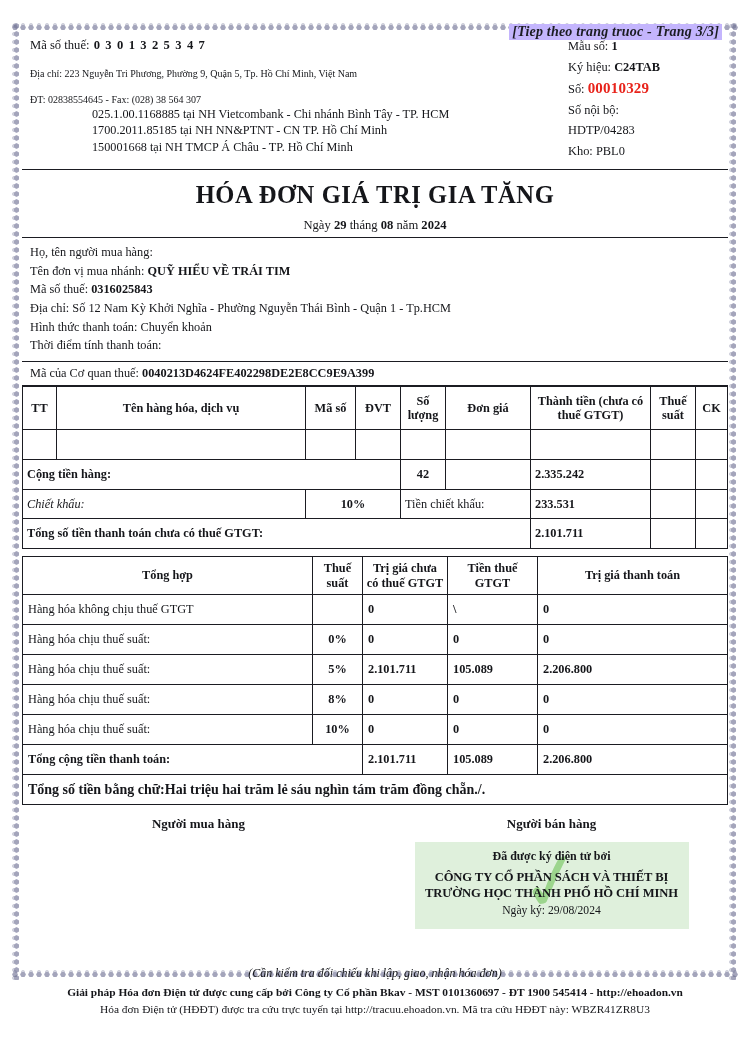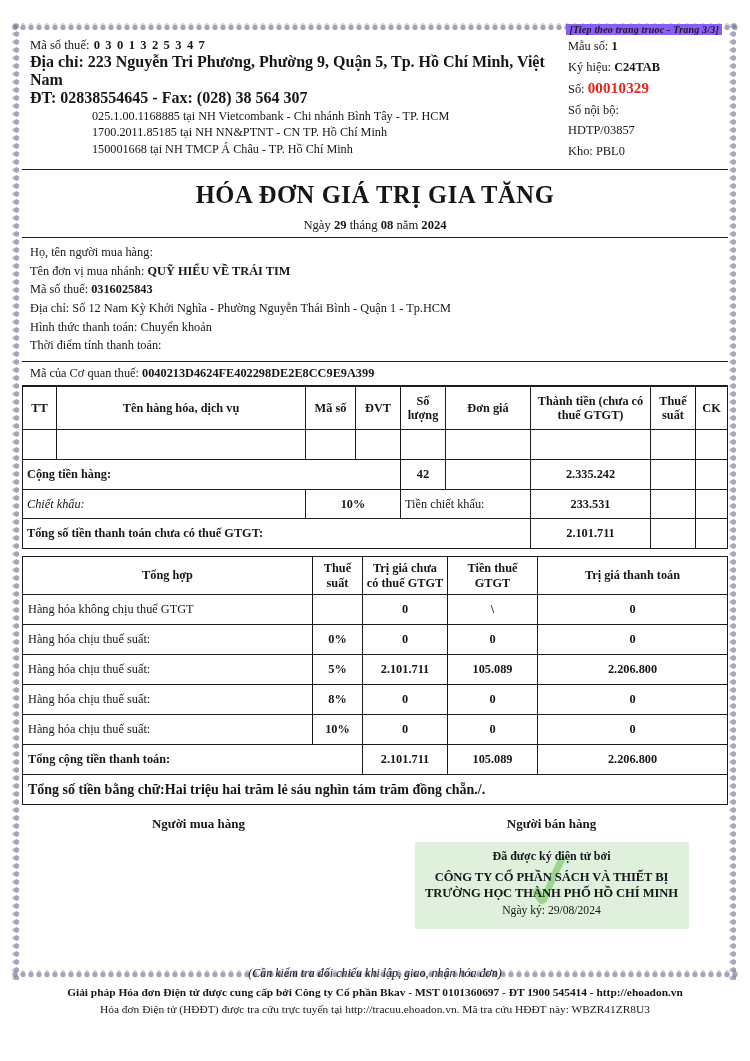--- a/index.html
+++ b/index.html
@@ -25,23 +25,23 @@
     background-size:11px 8px, 11px 8px;
   }
   #band-top{top:22px;}
   #band-bottom{top:969px;}
   #band-left{left:11px;}
   #band-right{left:728px;}
 
   
   .cont-note{
     position:absolute;right:28px;top:24px;
-    font-style:italic;font-weight:bold;font-size:10px;
+    font-style:italic;font-weight:bold;font-size:14px;
     letter-spacing:.2px;color:#1b1c22;z-index:6;
-    background:#8b5cf6;padding:0 3px;
+    background:#c4b5fd;padding:0 3px;
   }
 
   
   .sheet{
     position:absolute;left:22px;top:33px;width:706px;height:936px;
     background:#fff;z-index:3;box-sizing:border-box;
   }
 
   
   .wm-logo{
@@ -79,21 +79,21 @@
   .hdr{display:flex;border-bottom:1.6px solid #1b1c22;padding:4px 8px 5px 8px;}
   .hdr-left{flex:1;min-width:0;}
   .hdr-right{width:152px;padding-left:10px;padding-top:2px;}
   .co-name{
     font-size:16.4px;font-weight:bold;line-height:1.18;letter-spacing:-.1px;
     display:inline;
   }
   .lbl-inline{font-size:12.4px;}
   .mst-line{font-size:12.6px;font-weight:bold;letter-spacing:1.1px;margin-top:1px;}
   .mst-line .pre{font-weight:normal;letter-spacing:0;}
-  .addr-line{font-size:16px;margin-top:0;font-weight:bold;}
+  .addr-line{font-size:10px;margin-top:15px;}
   .bank-line{font-size:12.2px;margin-top:1.5px;}
   .bank-indent{padding-left:62px;}
   .hdr-right div{font-size:12.4px;margin-bottom:5.5px;}
   .so-red{color:#e8231b;font-weight:bold;font-size:15px;letter-spacing:.2px;}
 
   
   .title-wrap{text-align:center;padding:11px 0 4px 0;border-bottom:1.6px solid #1b1c22;}
   .doc-title{font-size:24.5px;font-weight:bold;letter-spacing:.6px;}
   .date-line{font-size:12.6px;margin-top:9px;}
 
@@ -101,21 +101,21 @@
   .buyer{padding:5px 8px 6px 8px;border-bottom:1.6px solid #1b1c22;}
   .buyer div{font-size:12.3px;line-height:1.52;}
 
   
   .cqt{padding:4px 8px 4px 8px;border-bottom:1.6px solid #1b1c22;font-size:12.3px;}
 
   
   table{border-collapse:collapse;width:100%;table-layout:fixed;}
   .tbl td,.tbl th{border:1px solid #1b1c22;font-size:12.3px;padding:3px 4px;}
   .tbl th{font-weight:bold;text-align:center;line-height:1.18;padding:4px 2px;}
-  .r{text-align:center;margin-left:38px;}
+  .r{text-align:left;margin-left:38px;}
   .c{text-align:center;}
   .l{text-align:left;}
 
   .items-head th{height:34px;}
   .empty-row td{height:23px;}
   .sum-row td{height:23px;font-weight:bold;}
   .disc-row td{height:22px;}
   .ital{font-style:italic;}
 
   .gap{height:7px;}
@@ -194,21 +194,21 @@
       </div>
       <div>
         <span>Ký hiệu:</span>
         <span class="b">C24TAB</span>
       </div>
       <div>
         <span>Số:</span>
         <span class="so-red">00010329</span>
       </div>
       <div>Số nội bộ:</div>
-      <div>HDTP/03857</div>
+      <div>HDTP/04283</div>
       <div>
         <span>Kho:</span>
         <span>PBL0</span>
       </div>
     </div>
   </div>
 
   <div class="title-wrap">
     <div class="doc-title">HÓA ĐƠN GIÁ TRỊ GIA TĂNG</div>
     <div class="date-line">

